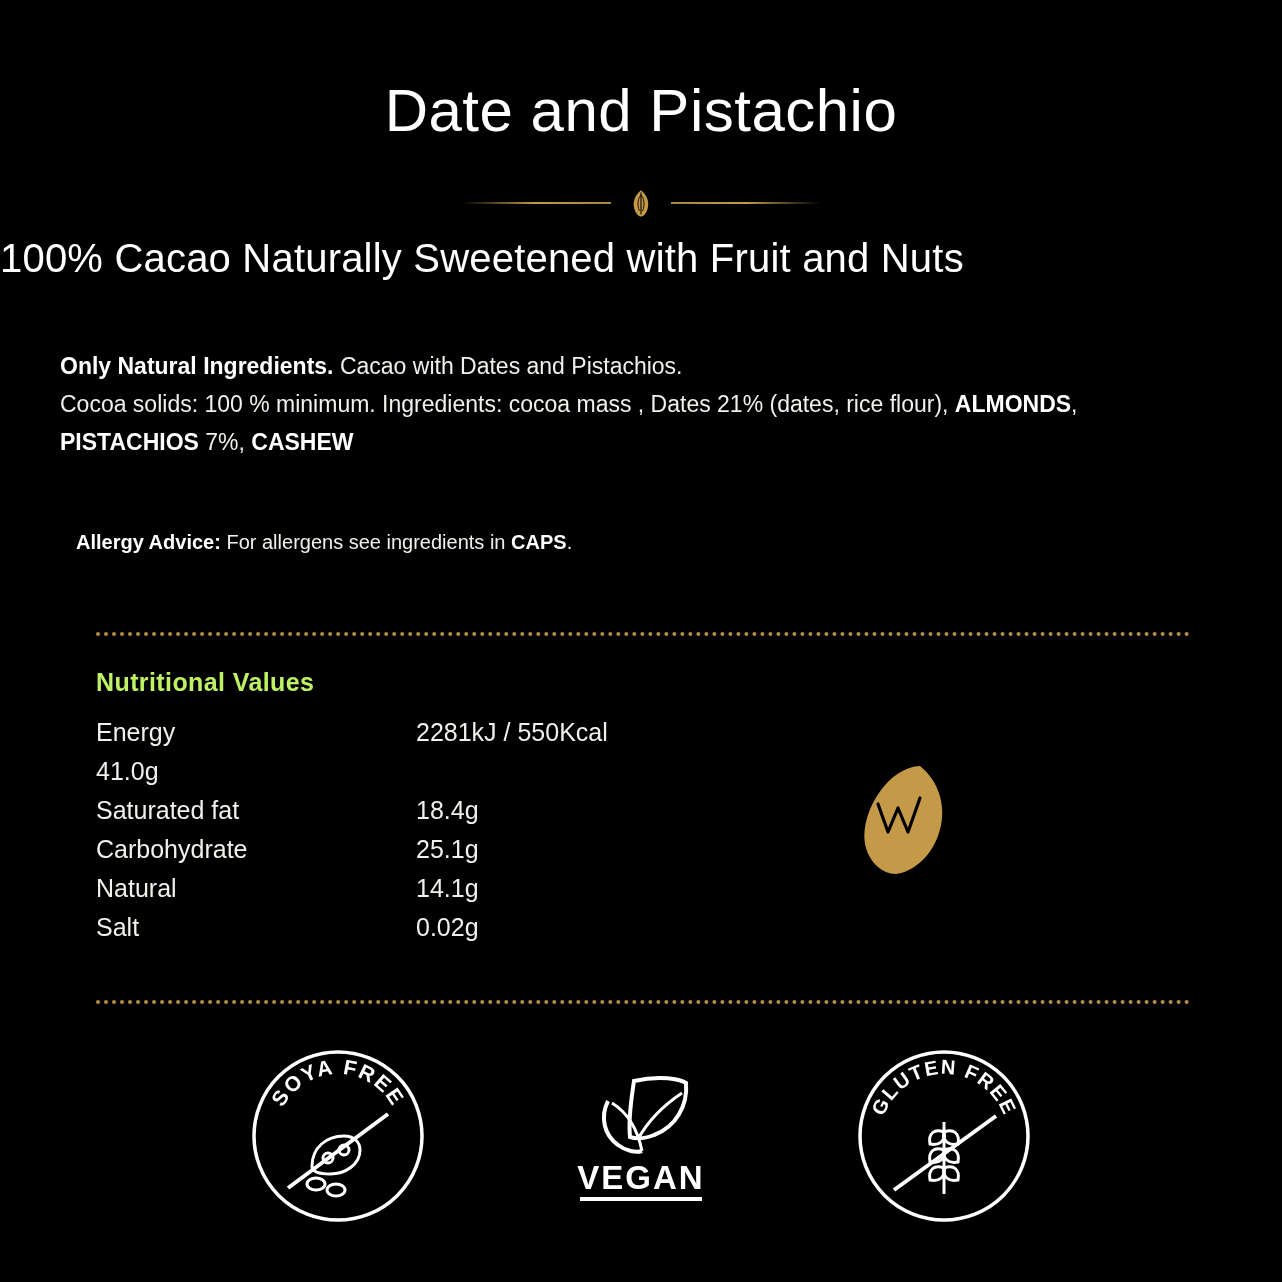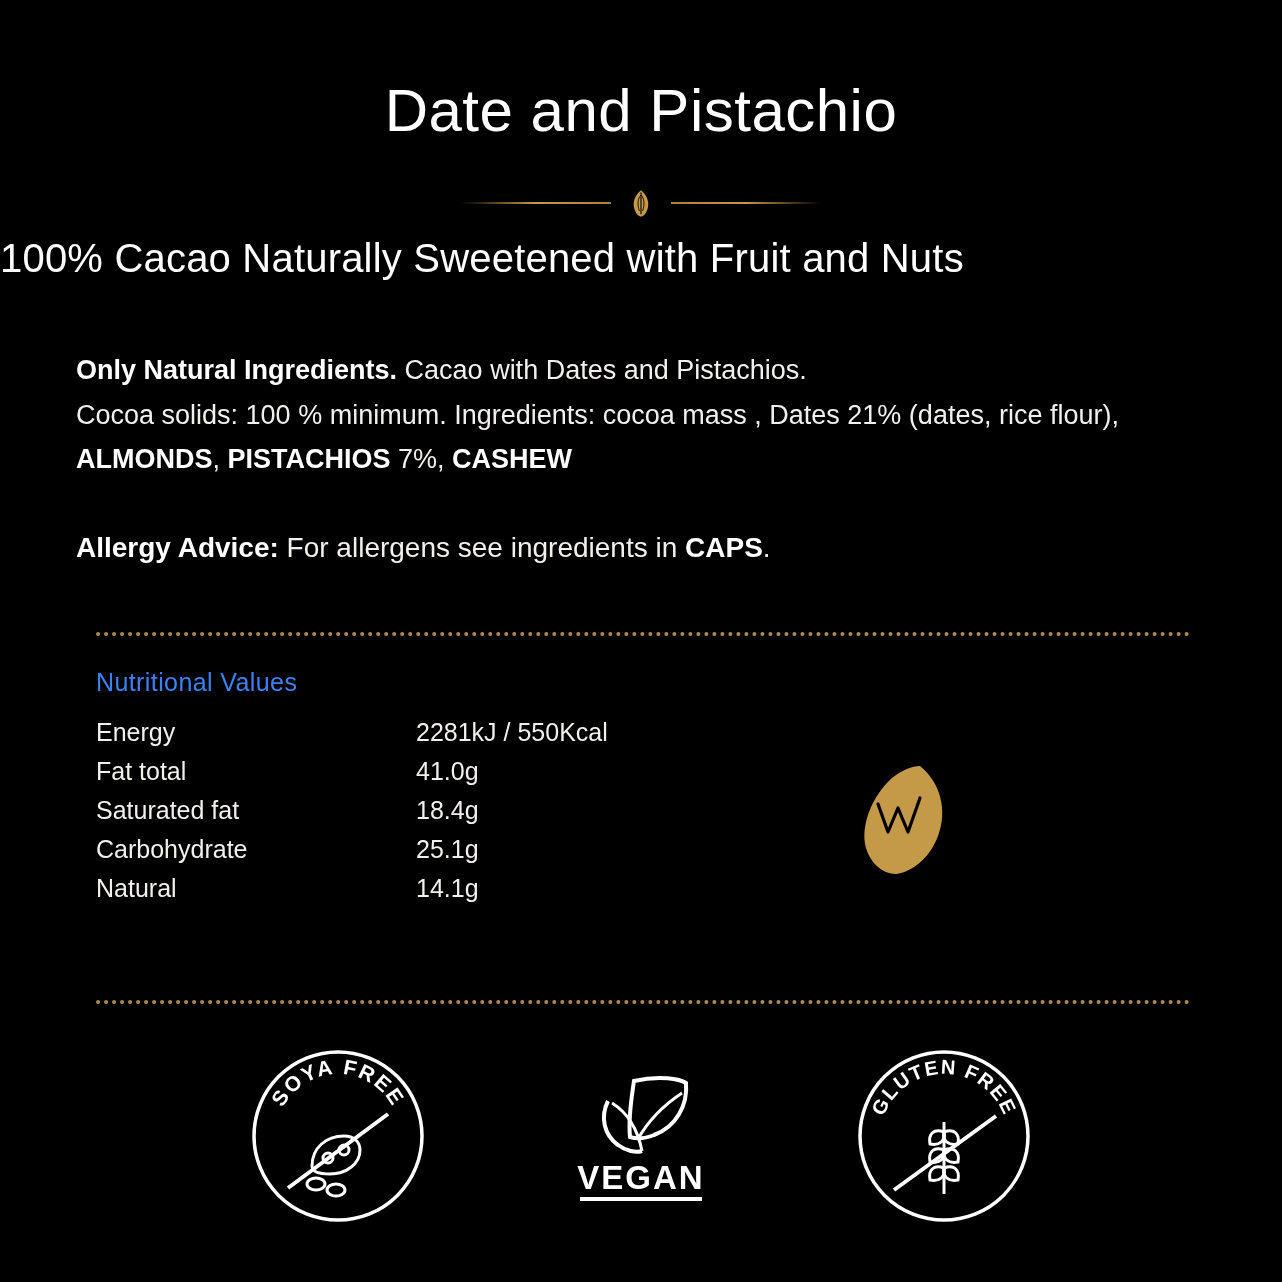--- a/index.html
+++ b/index.html
@@ -73,40 +73,40 @@
     font-size: 40px;
     font-weight: 400;
     color: #ffffff;
     letter-spacing: 0.2px;
   }
 
   
   .ingredients {
     position: absolute;
     top: 348px;
-    left: 76px;
+    left: 60px;
     width: 1100px;
-    font-size: 27px;
+    font-size: 23px;
     line-height: 1.65;
     color: #f2f0ec;
   }
   .ingredients .lead {
     font-weight: 700;
     color: #ffffff;
   }
   .ingredients b {
     font-weight: 700;
     color: #ffffff;
   }
   .allergy {
     position: absolute;
     top: 527px;
     left: 76px;
     width: 1100px;
-    font-size: 28px;
+    font-size: 20px;
     line-height: 1.5;
     color: #f2f0ec;
   }
   .allergy .lead {
     font-weight: 700;
     color: #ffffff;
   }
   .allergy b { font-weight: 700; color: #ffffff; }
 
   
@@ -123,24 +123,24 @@
   
   .nutrition {
     position: absolute;
     top: 668px;
     left: 96px;
     width: 620px;
     font-size: 25px;
   }
   .nutri-head {
     display: flex;
-    font-weight: 400;
+    font-weight: 700;
     letter-spacing: 0.4px;
     margin-bottom: 16px;
-    color: #3b82f6;
+    color: #bef264;
   }
   .nutri-row {
     display: flex;
     line-height: 1.56;
     color: #f2f0ec;
   }
   .col-label { width: 320px; }
   .col-value { width: 300px; }
 
   
@@ -207,34 +207,37 @@
 
   <div class="nutrition">
     <div class="nutri-head">
       <div class="col-label">Nutritional Values</div>
     </div>
     <div class="nutri-row">
       <div class="col-label">Energy</div>
       <div class="col-value">2281kJ / 550Kcal</div>
     </div>
     <div class="nutri-row">
-      <div class="col-label">Fat total</div>
       <div class="col-value">41.0g</div>
     </div>
     <div class="nutri-row">
       <div class="col-label">Saturated fat</div>
       <div class="col-value">18.4g</div>
     </div>
     <div class="nutri-row">
       <div class="col-label">Carbohydrate</div>
       <div class="col-value">25.1g</div>
     </div>
     <div class="nutri-row">
       <div class="col-label">Natural</div>
       <div class="col-value">14.1g</div>
+    </div>
+    <div class="nutri-row">
+      <div class="col-label">Salt</div>
+      <div class="col-value">0.02g</div>
     </div>
   </div>
 
   <svg class="brandmark" viewBox="0 0 110 120">
     <path d="M72 6 C92 22 100 50 90 76 C82 98 64 112 48 114 C34 114 22 102 18 88 C12 66 24 36 44 18 C54 10 64 6 72 6 Z" fill="#c49a48"></path>
     <path d="M30 44 L40 72 L50 48 L60 72 L72 38" stroke="#000000" stroke-width="3.2" fill="none" stroke-linecap="round" stroke-linejoin="round"></path>
   </svg>
 
   <div class="badges">
 

